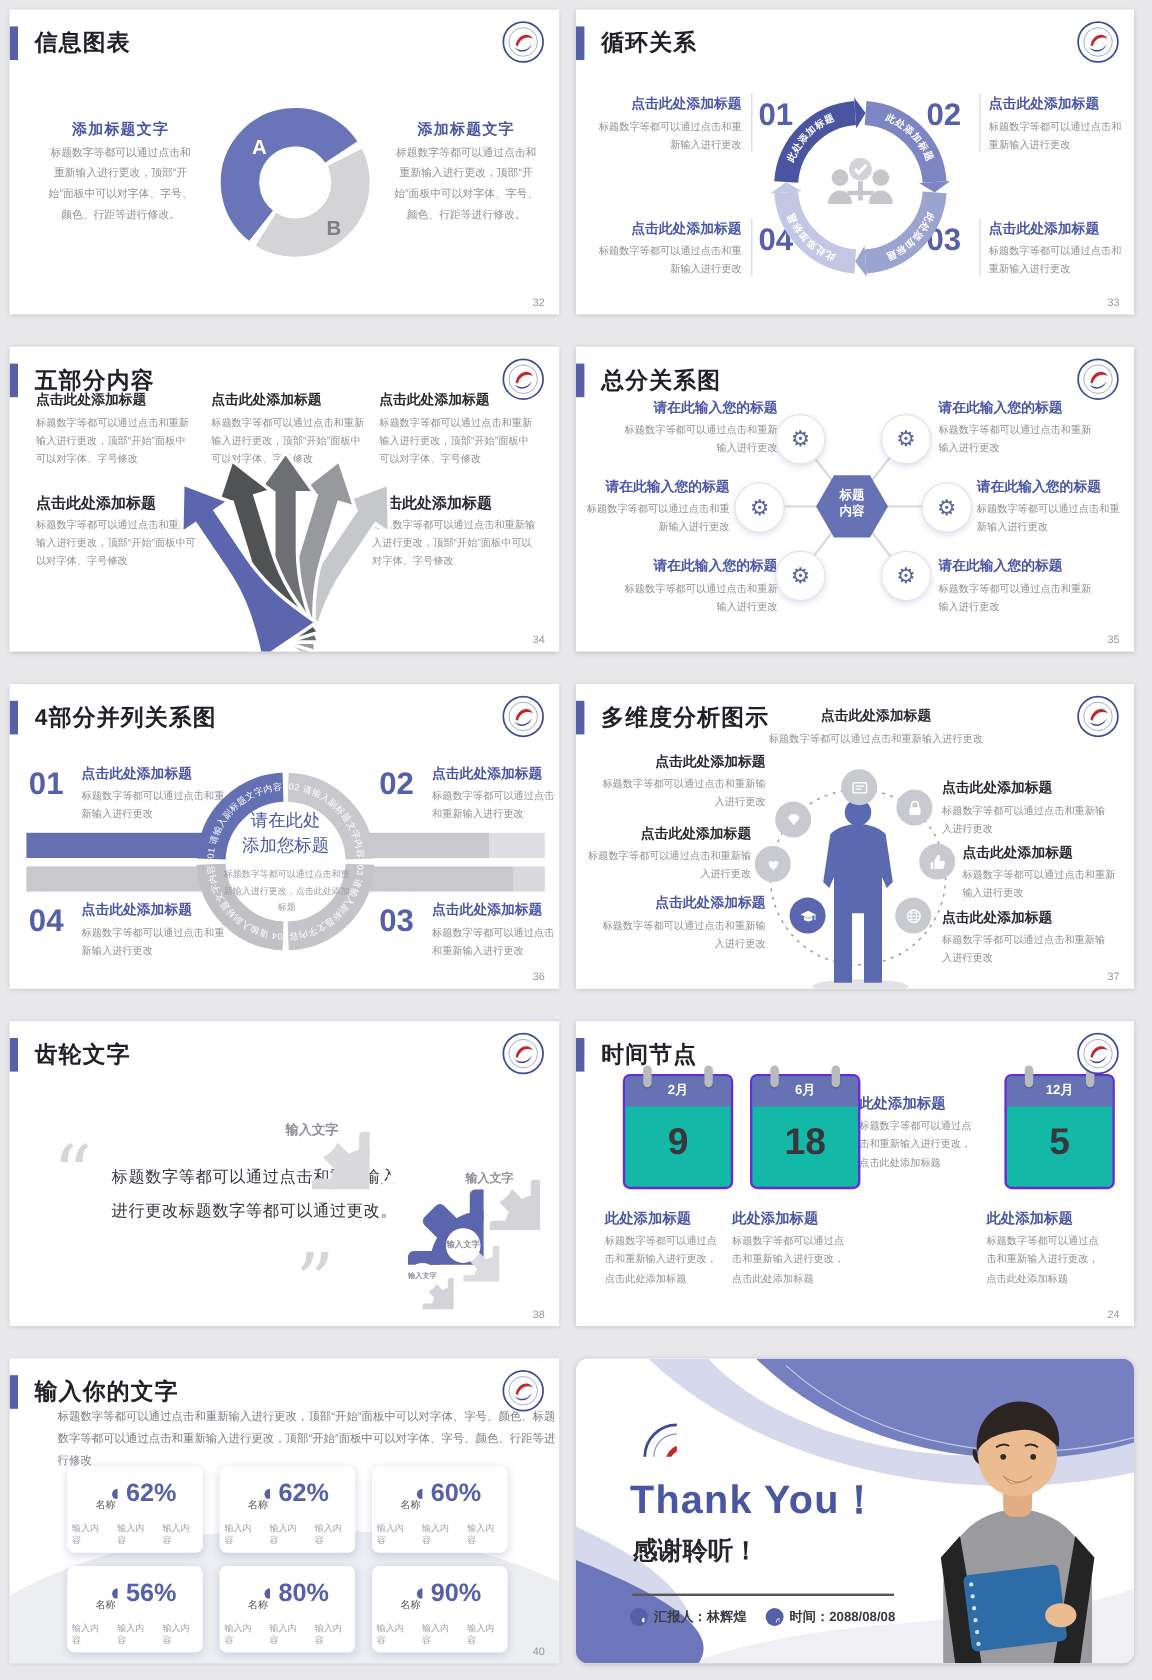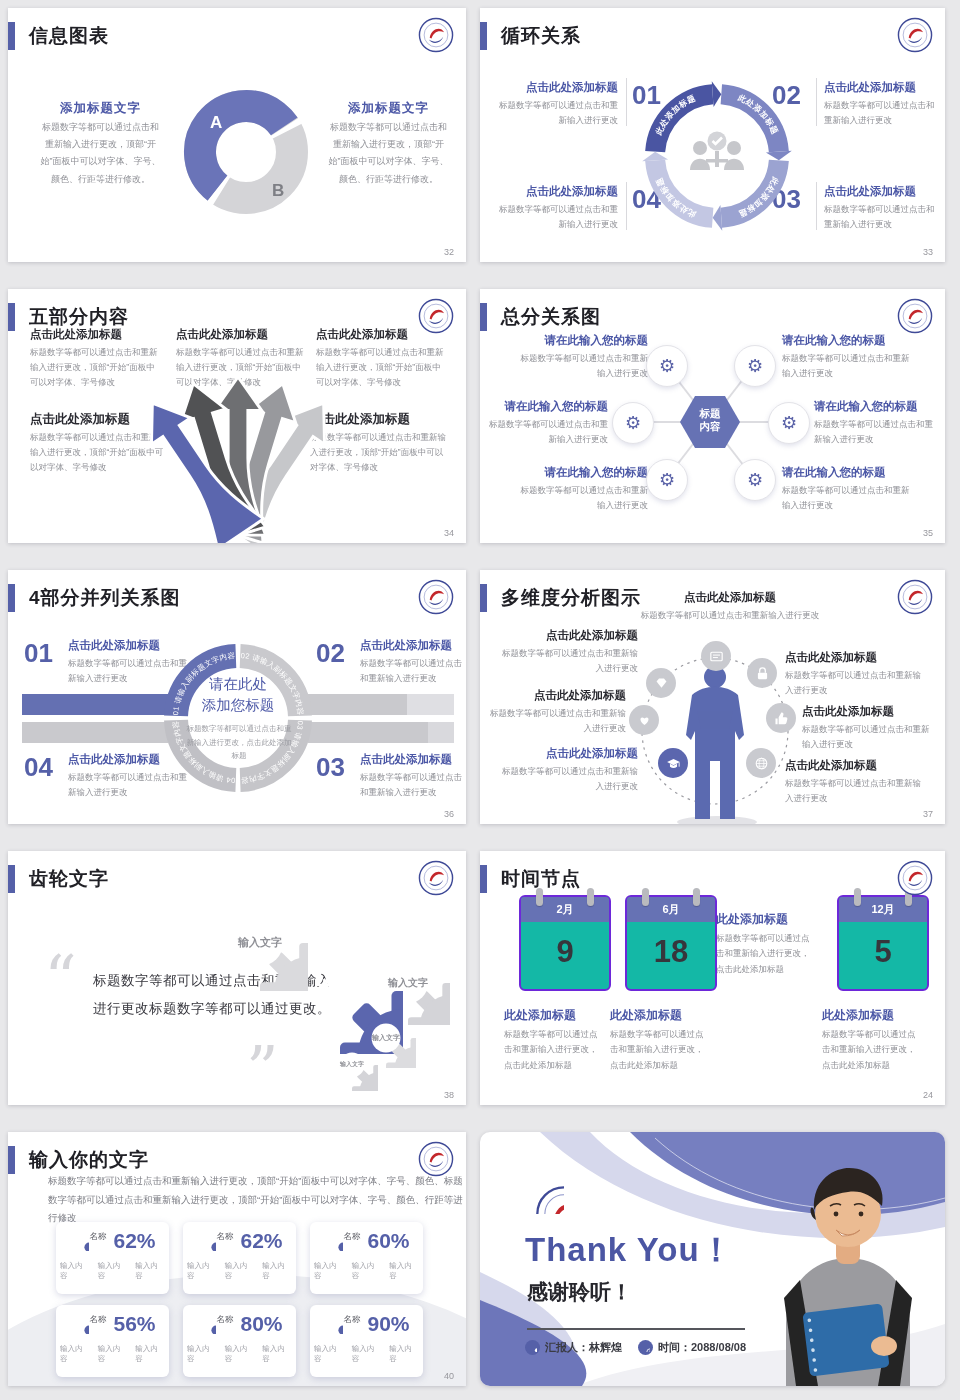--- a/index.html
+++ b/index.html
@@ -51,21 +51,21 @@
   .clip{position:absolute;top:-9px;width:7px;height:18px;border-radius:4px;background:#b9babe;box-shadow:0 1px 1px rgba(0,0,0,.2)}
   .clip.l{left:15px}.clip.r{right:15px}
   .cal-title{margin:16px 0 3px;font-size:12px;font-weight:700;color:#4b57a6}
   .cal-body{font-size:8.5px;color:#8f9096;line-height:1.8}
   
   .s40-intro{position:absolute;left:40px;top:40px;width:418px;font-size:9.5px;color:#7c7d84;line-height:1.95;z-index:2}
   .s40-curve{position:absolute;left:-80px;top:142px;width:640px;height:330px;border-radius:50%;background:#edeef2;z-index:0}
   .cards{position:absolute;left:48px;top:90px;width:368px;display:flex;flex-wrap:wrap;gap:11px 14px;z-index:2}
   .card{width:113px;height:72px;background:#fff;border-radius:6px;box-shadow:0 2px 7px rgba(110,115,160,.28);padding:7px 4px 4px;box-sizing:border-box}
   .crow{display:flex;align-items:center;justify-content:center;gap:7px}
-  .cicon{display:flex;align-items:flex-start;font-size:8.5px;color:#55565e}
+  .cicon{display:flex;flex-direction:column;align-items:center;font-size:8.5px;color:#55565e}
   .cicon svg{width:20px;height:20px}
   .pct{font-size:21px;font-weight:700;color:#5560a8}
   .tags{display:flex;justify-content:center;gap:8px;margin-top:8px;font-size:7.5px;color:#a0a1a8}
   
   .th-logo{position:absolute;left:26px;top:24px;width:58px;height:58px;z-index:4}
   .th-en{position:absolute;left:45px;top:96px;font-size:33px;font-weight:700;color:#4b56a3;letter-spacing:1px;z-index:4}
   .th-cn{position:absolute;left:47px;top:146px;font-size:21px;font-weight:700;color:#26262c;z-index:4}
   .th-line{position:absolute;left:47px;top:196px;width:218px;height:2px;background:#55565c;z-index:4}
   .th-meta{position:absolute;left:45px;top:208px;display:flex;gap:16px;align-items:center;z-index:4;font-size:11px;color:#3a3b42;font-weight:700}
   .meta-item{display:flex;align-items:center;gap:5px}

